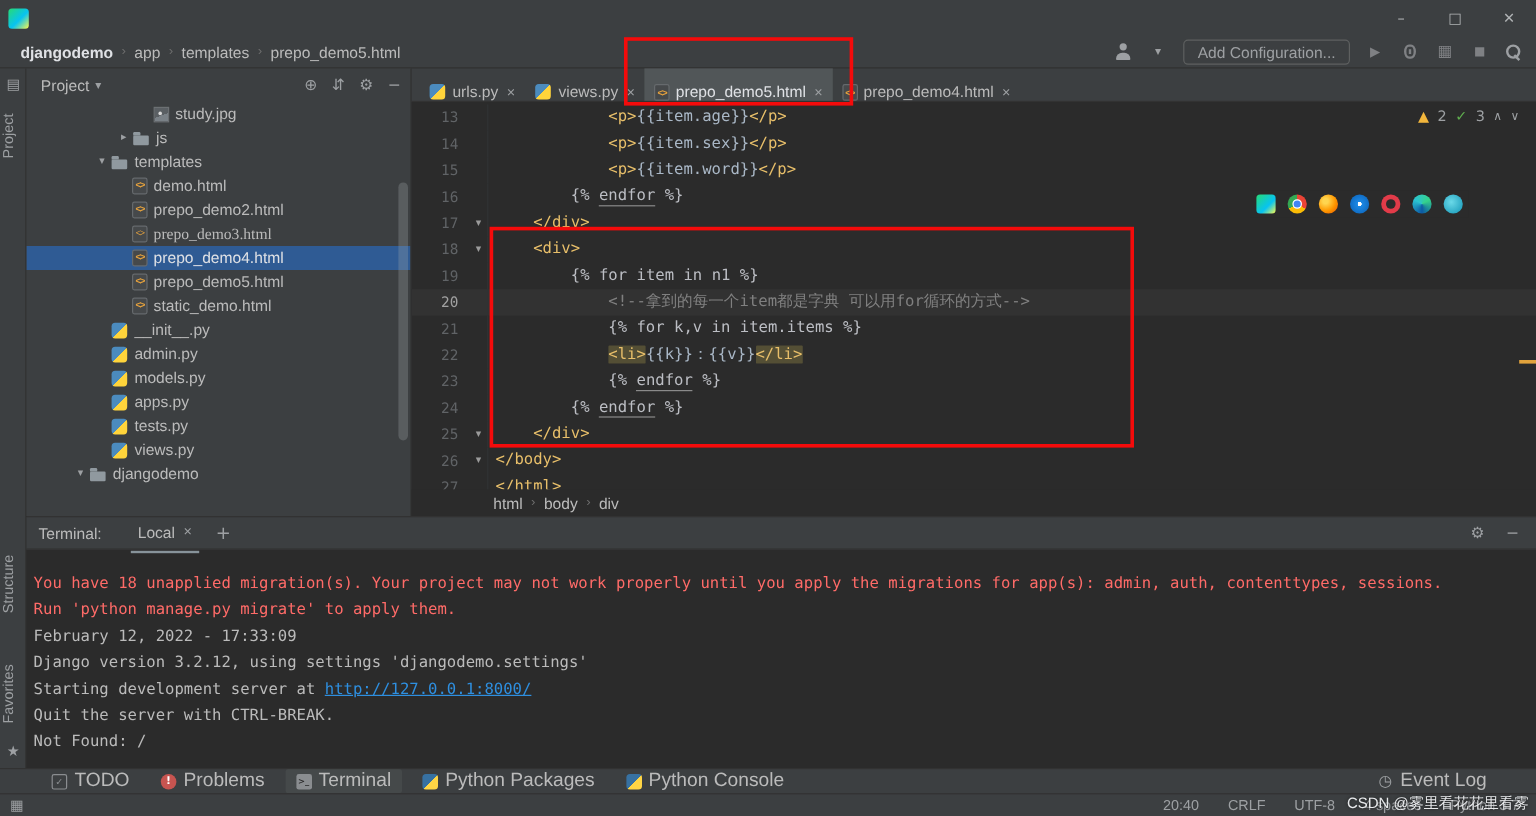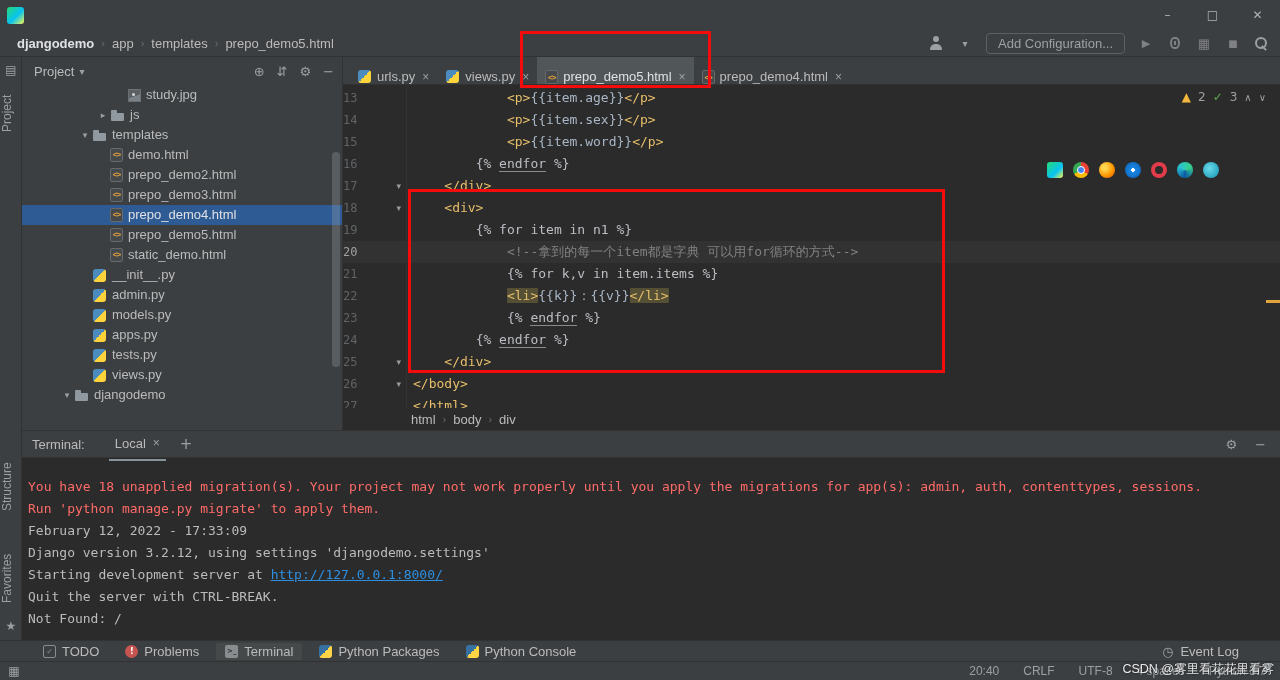--- a/index.html
+++ b/index.html
@@ -65,21 +65,21 @@
 
   
   .editor{position:absolute;left:343px;top:57px;width:937px;height:373px;background:#2b2b2b}
   .tabbar{height:28px;background:#3c3f41;border-bottom:1px solid #323232;display:flex;align-items:stretch;padding-left:6px}
   .etab{display:flex;align-items:flex-end;gap:5px;padding:0 8px;color:#bbbbbb;cursor:default}
   .etab.active{background:#515658;color:#dfe1e5}
   .etab-close{color:#9da0a3;font-size:12px;margin-left:2px}
   .code-area{position:absolute;left:0;top:28px;right:0;bottom:22px;overflow:hidden;padding-top:2px}
   .code-line{display:flex;height:22px;white-space:pre}
   .code-line.current{background:#323232}
-  .gutter{width:64px;flex:none;text-align:left;padding-right:24px;color:#606366;font:12px/22px "DejaVu Sans Mono",monospace;position:relative;border-right:1px solid #313335}
+  .gutter{width:64px;flex:none;text-align:right;padding-right:24px;color:#606366;font:12px/22px "DejaVu Sans Mono",monospace;position:relative;border-right:1px solid #313335}
   .code-line.current .gutter{color:#a1a1a1}
   .fold{position:absolute;right:5px;top:0;line-height:22px;font-size:9px;color:#9b9b9b;font-family:"DejaVu Sans",sans-serif}
   .code-text{font:13px/22px "DejaVu Sans Mono",monospace;white-space:pre;padding-left:6px}
   .tok-tag{color:#e8bf6a}
   .tok-dj{color:#bcbec4}
   .tok-var{color:#a9b7c6}
   .tok-comment{color:#808080}
   .tok-u{border-bottom:1px solid #8a8a8a}
   .tok-hl{background:#544f35;border-radius:1px}
   .inspections{position:absolute;top:5px;right:14px;display:flex;align-items:center;gap:7px;font-size:12px;color:#9da0a3;font-family:"DejaVu Sans",sans-serif}
@@ -108,21 +108,21 @@
   .term-tab.active{border-bottom:2px solid #87939a}
   .term-close{color:#9da0a3;font-size:12px}
   .term-plus{color:#9da0a3;font-size:15px;margin-left:14px;font-family:"DejaVu Sans",sans-serif}
   .term-right{margin-left:auto;display:flex;gap:18px;color:#9da0a3;font-family:"DejaVu Sans",sans-serif}
   .term-out{padding:18px 0 0 6px;font:13px/22px "DejaVu Sans Mono",monospace;color:#bbbbbb}
   .term-line{white-space:pre}
   .t-err{color:#ff6b68}
   .t-link{color:#2e8fe0;text-decoration:underline}
 
   
-  .bottombar{position:absolute;left:0;top:640px;width:1280px;height:21px;background:#3c3f41;border-top:1px solid #323232;display:flex;align-items:center;padding:0 24px 0 34px;font-size:13px;color:#bbbbbb}
+  .bottombar{position:absolute;left:0;top:640px;width:1280px;height:21px;background:#3c3f41;border-top:1px solid #323232;display:flex;align-items:center;padding:0 24px 0 34px;font-size:16px;color:#bbbbbb}
   .bbtn{display:flex;align-items:center;gap:6px;padding:1px 9px;border-radius:2px;margin-right:8px;white-space:nowrap}
   .bbtn.active{background:#45494a}
   .bbar-right{margin-left:auto;display:flex}
   .bi{width:13px;height:13px;flex:none;position:relative;display:inline-flex;align-items:center;justify-content:center;font-family:"DejaVu Sans",sans-serif}
   .bi-todo{border:1.5px solid #8a8d90;border-radius:2px}
   .bi-todo::before{content:"✓";font-size:8px;color:#8a8d90}
   .bi-problems{background:#c75450;border-radius:50%}
   .bi-problems::before{content:"!";color:#fff;font-size:9px;font-weight:bold}
   .bi-terminal{background:#8a8d90;border-radius:2px}
   .bi-terminal::before{content:">_";font-size:7px;color:#2b2b2b;font-weight:bold}
@@ -209,21 +209,21 @@
         <span class="tree-label">templates</span>
       </div>
       <div class="tree-row" style="padding-left: 88px;">
         <span class="fi fi-html"></span>
         <span class="tree-label">demo.html</span>
       </div>
       <div class="tree-row" style="padding-left: 88px;">
         <span class="fi fi-html"></span>
         <span class="tree-label">prepo_demo2.html</span>
       </div>
-      <div class="tree-row" style="padding-left: 88px;">
+      <div class="tree-row" style="padding-left: 88px; font-family: Liberation Serif, serif;">
         <span class="fi fi-html"></span>
         <span class="tree-label">prepo_demo3.html</span>
       </div>
       <div class="tree-row selected" style="padding-left: 88px;">
         <span class="fi fi-html"></span>
         <span class="tree-label">prepo_demo4.html</span>
       </div>
       <div class="tree-row" style="padding-left: 88px;">
         <span class="fi fi-html"></span>
         <span class="tree-label">prepo_demo5.html</span>

